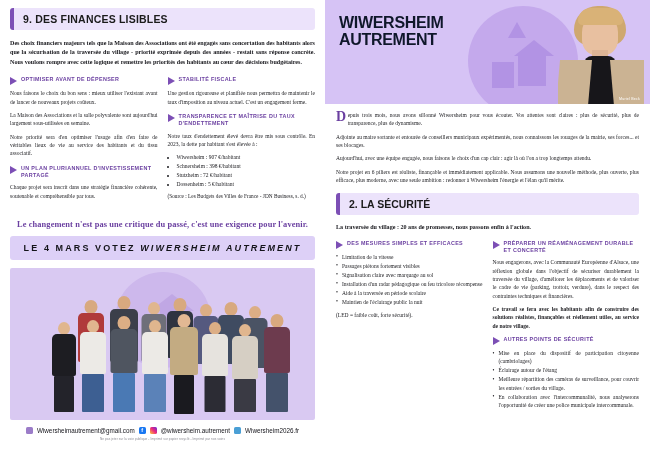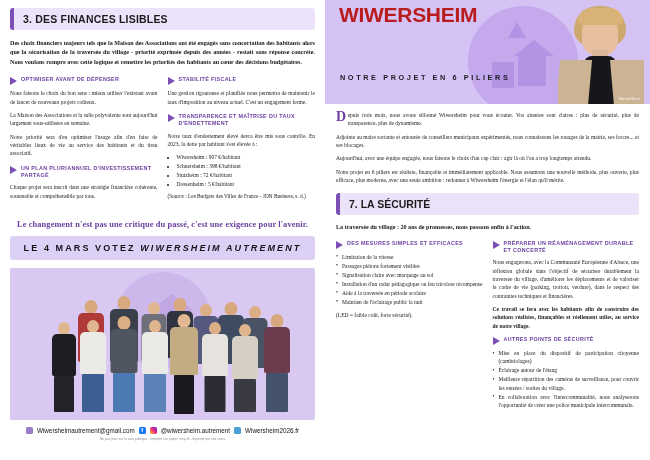--- a/index.html
+++ b/index.html
@@ -158,26 +158,26 @@
     background:#d6c3f5;
     overflow:hidden;
   }
   .hero-circle{
     position:absolute;right:72px;top:6px;
     width:110px;height:110px;border-radius:50%;
     background:#c4a9ec;
   }
   .hero-vill{position:absolute;background:#b293e4;}
   .hero-title{
-    position:absolute;left:14px;top:4px;
-    font-family:"Liberation Sans", sans-serif;
-    font-weight:bold;
-    font-size:21px;
+    position:absolute;left:14px;top:14px;
+    font-family:"Liberation Sans", sans-serif;
+    font-weight:bold;
+    font-size:16px;
     line-height:1.08;
-    color:#b91c1c;
+    color:#0f172a;
     letter-spacing:-.3px;
   }
   .hero-sub{
     position:absolute;left:15px;top:73px;
     font-family:"Liberation Sans", sans-serif;
     font-weight:bold;font-size:7.3px;
     letter-spacing:2.6px;color:#1d1c22;
   }
   .portrait{
     position:absolute;right:6px;bottom:0;width:86px;height:104px;overflow:hidden;
@@ -222,21 +222,21 @@
   }
   .nb{font-size:5.5px;line-height:1.5;color:#1c1c20;margin:0 0 5px 0;}
 </style>
 </head>
 <body>
 
 <div class="spread">
 
   <div class="page-left">
 
-    <div class="section-banner">3. DES FINANCES LISIBLES</div>
+    <div class="section-banner">9. DES FINANCES LISIBLES</div>
 
     <p class="intro-para">Des choix financiers majeurs tels que la Maison des Associations ont été engagés sans concertation des habitants alors que la sécurisation de la traversée du village - priorité exprimée depuis des années - restait sans réponse concrète. Nous voulons rompre avec cette logique et remettre les priorités des habitants au cœur des décisions budgétaires.</p>
 
     <div class="cols">
 
       <div class="col">
 
         <div class="sub-head">
           <span class="tri"></span>
           <span class="sub-head-txt">OPTIMISER AVANT DE DÉPENSER</span>
@@ -373,43 +373,43 @@
 
     <div class="hero">
       <div class="hero-circle"></div>
       <div class="hero-vill" style="right:124px;top:22px;width:0;height:0;background:transparent;border-left:9px solid transparent;border-right:9px solid transparent;border-bottom:16px solid #b293e4;"></div>
       <div class="hero-vill" style="right:96px;top:40px;width:0;height:0;background:transparent;border-left:20px solid transparent;border-right:20px solid transparent;border-bottom:16px solid #b293e4;"></div>
       <div class="hero-vill" style="right:104px;top:56px;width:28px;height:30px;"></div>
       <div class="hero-vill" style="right:136px;top:62px;width:22px;height:26px;"></div>
 
       <div class="hero-title">
         <div>WIWERSHEIM</div>
-      </div>
-      <div class="hero-sub">NOTRE PROJET EN 6 PILIERS</div>
+        <div>AUTREMENT</div>
+      </div>
 
       <div class="portrait">
         <span class="pt-hair"></span>
         <span class="pt-face"></span>
         <span class="pt-hairf"></span>
         <span class="pt-neck"></span>
         <span class="pt-turtle"></span>
         <span class="pt-torso"></span>
         <span class="pt-jl"></span>
         <span class="pt-jr"></span>
         <span class="pt-caption">Muriel Beck</span>
       </div>
     </div>
 
     <div class="rp-body">
       <p class="body-txt dropcap">Depuis trois mois, nous avons sillonné Wiwersheim pour vous écouter. Vos attentes sont claires : plus de sécurité, plus de transparence, plus de dynamisme.</p>
       <p class="body-txt">Adjointe au maire sortante et entourée de conseillers municipaux expérimentés, nous connaissons les rouages de la mairie, ses forces... et ses blocages.</p>
       <p class="body-txt">Aujourd'hui, avec une équipe engagée, nous faisons le choix d'un cap clair : agir là où l'on a trop longtemps attendu.</p>
       <p class="body-txt">Notre projet en 6 piliers est réaliste, finançable et immédiatement applicable. Nous assumons une nouvelle méthode, plus ouverte, plus efficace, plus moderne, avec une seule ambition : redonner à Wiwersheim l'énergie et l'élan qu'il mérite.</p>
 
-      <div class="sec-banner-r">7. LA SÉCURITÉ</div>
+      <div class="sec-banner-r">2. LA SÉCURITÉ</div>
 
       <p class="lead">La traversée du village : 20 ans de promesses, nous passons enfin à l'action.</p>
 
       <div class="cols">
 
         <div class="col">
           <div class="sub-head">
             <span class="tri"></span>
             <span class="sub-head-txt">DES MESURES SIMPLES ET EFFICACES</span>
           </div>

